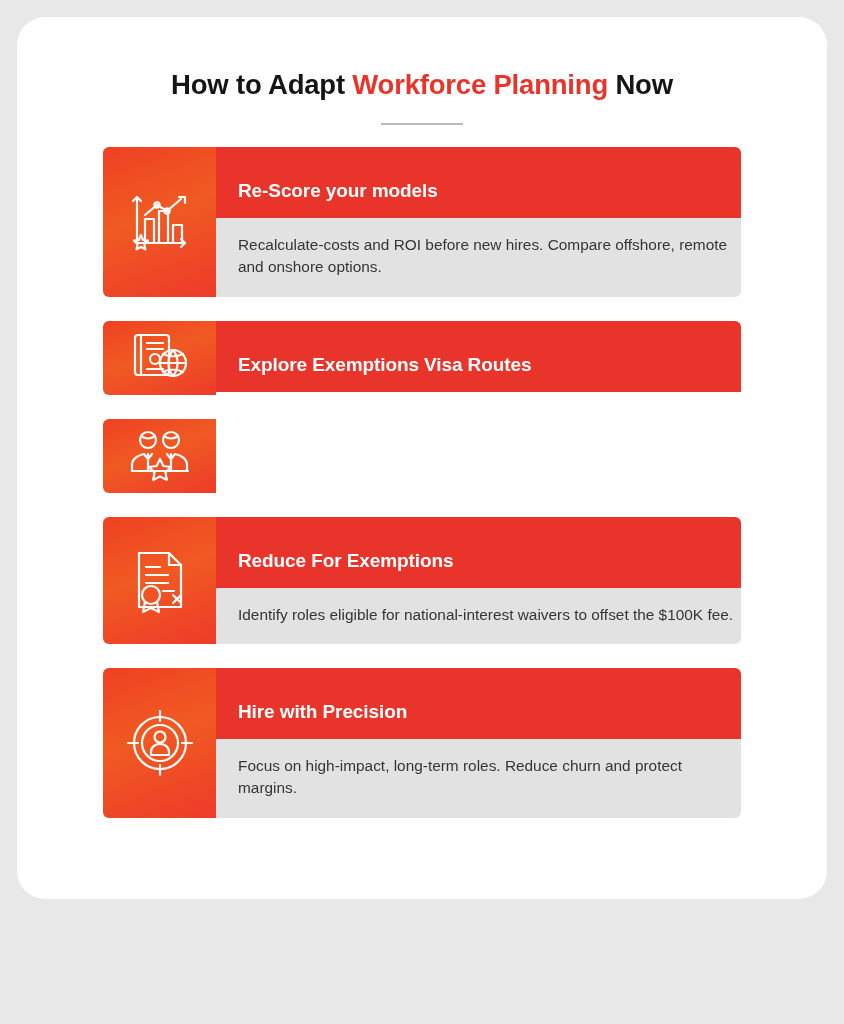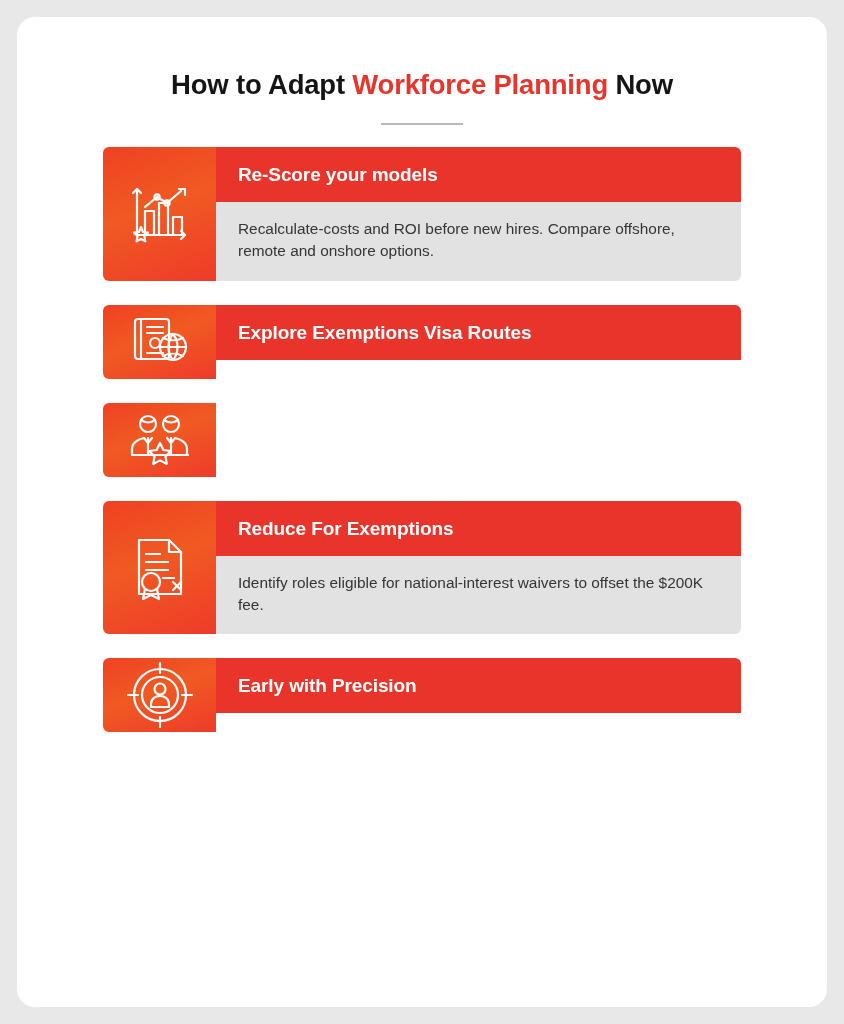--- a/index.html
+++ b/index.html
@@ -11,23 +11,23 @@
     height: 1024px;
     background: #e8e8e8;
     font-family: "Liberation Sans", sans-serif;
     overflow: hidden;
   }
   .card {
     position: absolute;
     left: 17px;
     top: 17px;
     width: 810px;
-    height: 990px;
+    height: 882px;
     background: #ffffff;
-    border-radius: 18px;
+    border-radius: 28px;
     box-sizing: border-box;
   }
   .title {
     text-align: center;
     margin-top: 52px;
     font-size: 27.5px;
     font-weight: bold;
     color: #151515;
     letter-spacing: -0.2px;
   }
@@ -63,30 +63,30 @@
   }
   .row-body {
     flex: 1 1 auto;
     display: flex;
     flex-direction: column;
     min-width: 0;
   }
   .row-head {
     background: #e8342a;
     border-radius: 0 6px 0 0;
-    padding: 17px 22px 16px 22px;
+    padding: 33px 22px 16px 22px;
     color: #ffffff;
     font-size: 19px;
     font-weight: bold;
     letter-spacing: -0.1px;
   }
   .row-desc {
     background: #e2e2e2;
     border-radius: 0 0 6px 0;
-    padding: 16px 28px 18px 22px;
+    padding: 16px 6px 18px 22px;
     color: #353535;
     font-size: 15.4px;
     line-height: 1.45;
     flex: 1 1 auto;
   }
 </style>
 </head>
 <body>
 
 <div class="card">
@@ -178,38 +178,39 @@
             <path d="M40 48 h11"></path>
             <circle cx="28" cy="52" r="9" fill="none"></circle>
             <path d="M22 59 l-2 10 8-4 8 4 -2-10"></path>
             <path d="M50 52 l8 8"></path>
             <path d="M58 52 l-8 8"></path>
           </svg>
         </span>
       </div>
       <div class="row-body">
         <div class="row-head">Reduce For Exemptions</div>
-        <div class="row-desc">Identify roles eligible for national-interest waivers to offset the $200K fee.</div>
+        <div class="row-desc">Identify roles eligible for national-interest waivers to offset the $100K fee.</div>
       </div>
     </div>
 
     <div class="row">
       <div class="icon-box">
         <span>
           <svg width="74" height="74" viewBox="0 0 74 74" fill="none" stroke="#ffffff" stroke-width="2.2" stroke-linecap="round" stroke-linejoin="round">
             <circle cx="37" cy="37" r="26"></circle>
             <circle cx="37" cy="37" r="18"></circle>
             <path d="M37 5 v10"></path>
             <path d="M37 59 v10"></path>
             <path d="M5 37 h10"></path>
             <path d="M59 37 h10"></path>
             <circle cx="37" cy="31" r="5.5"></circle>
             <path d="M28 49 v-3 c0-5 4-8 9-8 s9 3 9 8 v3z"></path>
           </svg>
         </span>
       </div>
       <div class="row-body">
-        <div class="row-head">Early with Precision</div>
+        <div class="row-head">Hire with Precision</div>
+        <div class="row-desc">Focus on high-impact, long-term roles. Reduce churn and protect margins.</div>
       </div>
     </div>
 
   </div>
 </div>
 
 </body></html>

